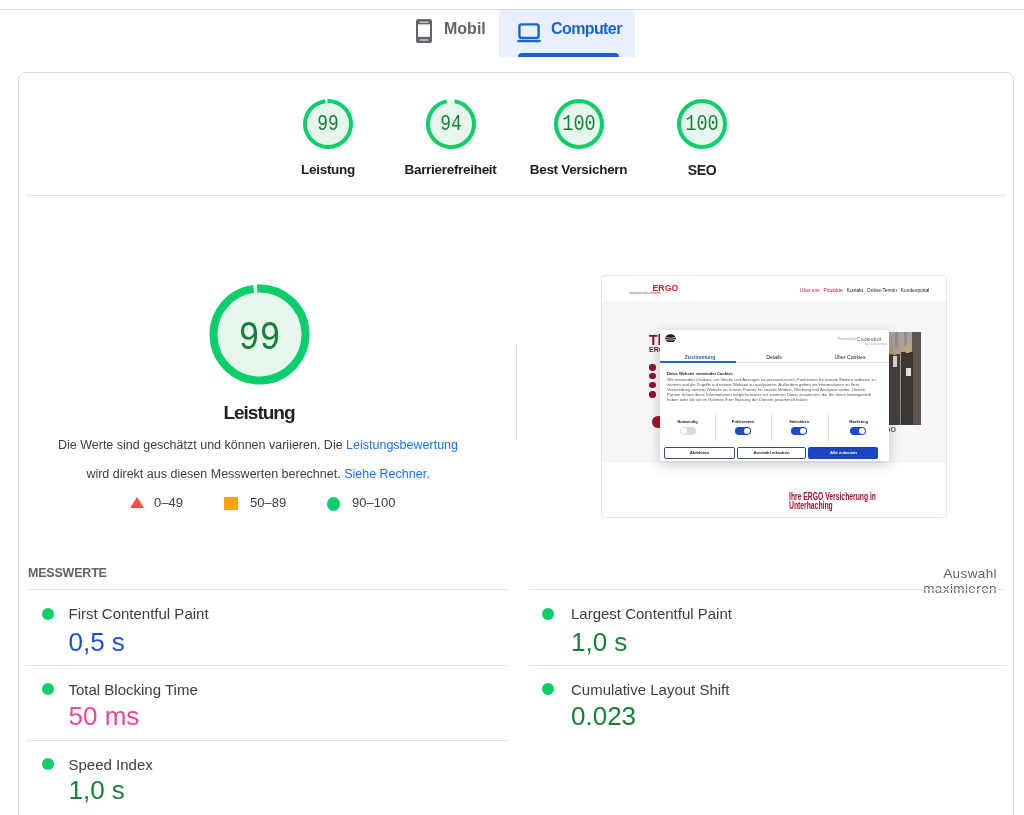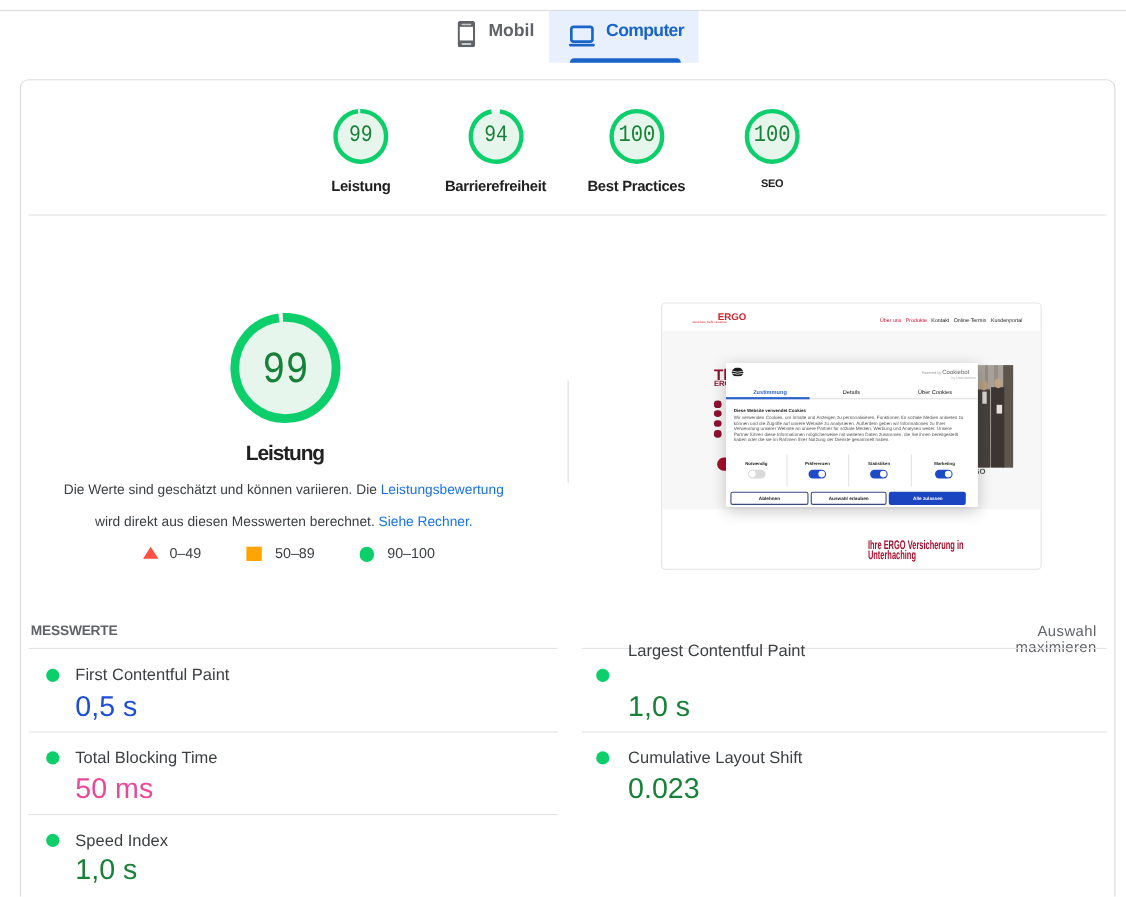--- a/index.html
+++ b/index.html
@@ -44,28 +44,28 @@
   <circle r="23" fill="none" stroke="#0cce6b" stroke-width="4" stroke-dasharray="135.84 144.51" transform="rotate(-81.2)"></circle>
   <text x="0" y="-0.4" text-anchor="middle" dominant-baseline="central" font-size="21.4" textLength="21.5" lengthAdjust="spacingAndGlyphs" fill="#188038" font-family="Liberation Mono, monospace">94</text>
 </svg>
 <div class="abs" style="left:360.5px;top:161.5px;width:180px;text-align:center;font-size:13.5px;font-weight:700;letter-spacing:-0.3px;color:#212121;">Barrierefreiheit</div>
 
 <svg class="abs" style="left:552.5px;top:97.5px;" width="52" height="52" viewBox="-26 -26 52 52">
   <circle r="22.5" fill="#e7f6ec"></circle>
   <circle r="23" fill="none" stroke="#0cce6b" stroke-width="4"></circle>
   <text x="0" y="-0.4" text-anchor="middle" dominant-baseline="central" font-size="21.4" textLength="33.5" lengthAdjust="spacingAndGlyphs" fill="#188038" font-family="Liberation Mono, monospace">100</text>
 </svg>
-<div class="abs" style="left:488.5px;top:161.5px;width:180px;text-align:center;font-size:13.5px;font-weight:700;letter-spacing:-0.3px;color:#212121;">Best Practices</div>
+<div class="abs" style="left:488.5px;top:161.5px;width:180px;text-align:center;font-size:13.5px;font-weight:700;letter-spacing:-0.3px;color:#212121;">Best Versichern</div>
 
 <svg class="abs" style="left:676px;top:97.5px;" width="52" height="52" viewBox="-26 -26 52 52">
   <circle r="22.5" fill="#e7f6ec"></circle>
   <circle r="23" fill="none" stroke="#0cce6b" stroke-width="4"></circle>
   <text x="0" y="-0.4" text-anchor="middle" dominant-baseline="central" font-size="21.4" textLength="33.5" lengthAdjust="spacingAndGlyphs" fill="#188038" font-family="Liberation Mono, monospace">100</text>
 </svg>
-<div class="abs" style="left:612px;top:161.5px;width:180px;text-align:center;font-size:10px;font-weight:700;letter-spacing:-0.3px;color:#212121;">SEO</div>
+<div class="abs" style="left:612px;top:161.5px;width:180px;text-align:center;font-size:14px;font-weight:700;letter-spacing:-0.3px;color:#212121;">SEO</div>
 
 <div class="abs" style="left:26px;top:195px;width:980px;height:1px;background:#e3e3e3;"></div>
 
 <svg class="abs" style="left:209px;top:284px;" width="101" height="101" viewBox="-50.5 -50.5 101 101">
   <circle r="44" fill="#e7f6ec"></circle>
   <circle r="46" fill="none" stroke="#0cce6b" stroke-width="8" stroke-dasharray="285 289.03" transform="rotate(-93)"></circle>
   <text x="0" y="3" text-anchor="middle" dominant-baseline="central" font-size="40.5" textLength="42" lengthAdjust="spacingAndGlyphs" fill="#188038" font-family="Liberation Mono, monospace">99</text>
 </svg>
 <div class="abs" style="left:159px;top:401.5px;width:200px;text-align:center;font-size:19px;font-weight:700;letter-spacing:-1px;color:#212121;">Leistung</div>
 <div class="abs" style="left:38px;top:430.5px;width:440px;text-align:center;font-size:12.5px;line-height:29px;color:#3c4043;">
@@ -179,19 +179,19 @@
 <div class="abs" style="left:41.5px;top:682.8px;width:12px;height:12px;border-radius:50%;background:#0cce6b;"></div>
 <div class="abs" style="left:68.5px;top:680.5px;font-size:15px;color:#3c4043;">Total Blocking Time</div>
 <div class="abs" style="left:68.5px;top:700.5px;font-size:26px;color:#ec4899;">50 ms</div>
 <div class="abs" style="left:26px;top:740px;width:481px;height:1px;background:#e3e3e3;"></div>
 
 <div class="abs" style="left:41.5px;top:758.1px;width:12px;height:12px;border-radius:50%;background:#0cce6b;"></div>
 <div class="abs" style="left:68.5px;top:755.5px;font-size:15px;color:#3c4043;">Speed Index</div>
 <div class="abs" style="left:68.5px;top:774.5px;font-size:26px;color:#188038;">1,0 s</div>
 
 <div class="abs" style="left:542px;top:607.5px;width:12px;height:12px;border-radius:50%;background:#0cce6b;"></div>
-<div class="abs" style="left:571px;top:583px;font-size:15px;color:#3c4043;">Largest Contentful Paint</div>
+<div class="abs" style="left:571px;top:605px;font-size:15px;color:#3c4043;">Largest Contentful Paint</div>
 <div class="abs" style="left:571px;top:626.5px;font-size:26px;color:#188038;">1,0 s</div>
 <div class="abs" style="left:529px;top:665px;width:477px;height:1px;background:#e3e3e3;"></div>
 
 <div class="abs" style="left:542px;top:682.8px;width:12px;height:12px;border-radius:50%;background:#0cce6b;"></div>
 <div class="abs" style="left:571px;top:680.5px;font-size:15px;color:#3c4043;">Cumulative Layout Shift</div>
 <div class="abs" style="left:571px;top:700.5px;font-size:26px;color:#188038;">0.023</div>
 
 </body></html>

